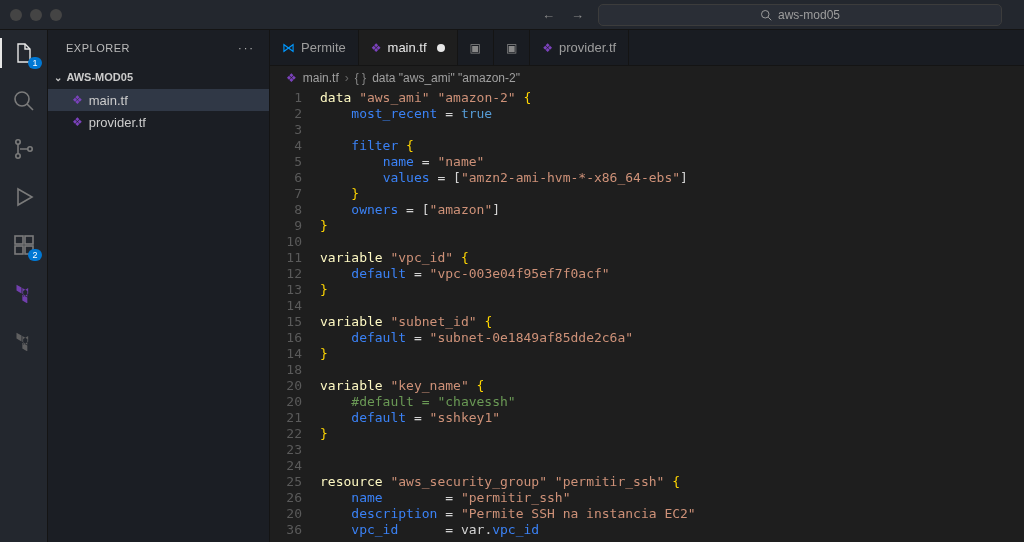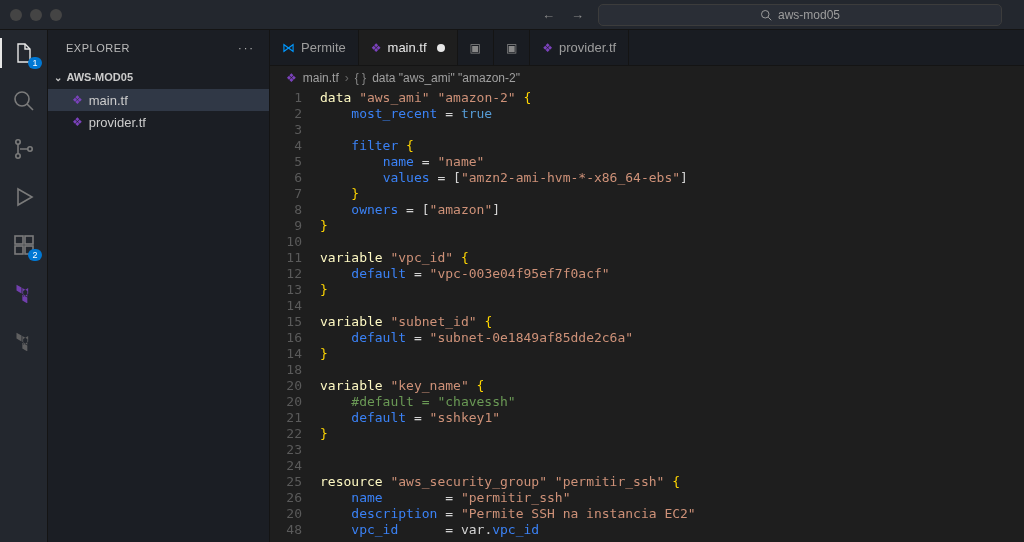--- a/index.html
+++ b/index.html
@@ -226,18 +226,18 @@
           <div>18</div>
           <div>20</div>
           <div>20</div>
           <div>21</div>
           <div>22</div>
           <div>23</div>
           <div>24</div>
           <div>25</div>
           <div>26</div>
           <div>20</div>
-          <div>48</div>
+          <div>36</div>
         </div>
       <div class="lines" id="lines"><div><span class="kw">data</span><span class="punct"> </span><span class="str">"aws_ami"</span><span class="punct"> </span><span class="str">"amazon-2"</span><span class="punct"> </span><span class="brace">{</span></div><div>    <span class="attr">most_recent</span><span class="punct"> </span><span class="eq">=</span><span class="punct"> </span><span class="bool">true</span></div><div>&nbsp;</div><div>    <span class="attr">filter</span><span class="punct"> </span><span class="brace">{</span></div><div>        <span class="attr">name</span><span class="punct"> </span><span class="eq">=</span><span class="punct"> </span><span class="str">"name"</span></div><div>        <span class="attr">values</span><span class="punct"> </span><span class="eq">=</span><span class="punct"> [</span><span class="str">"amzn2-ami-hvm-*-x86_64-ebs"</span><span class="punct">]</span></div><div>    <span class="brace">}</span></div><div>    <span class="attr">owners</span><span class="punct"> </span><span class="eq">=</span><span class="punct"> [</span><span class="str">"amazon"</span><span class="punct">]</span></div><div><span class="brace">}</span></div><div>&nbsp;</div><div><span class="kw">variable</span><span class="punct"> </span><span class="str">"vpc_id"</span><span class="punct"> </span><span class="brace">{</span></div><div>    <span class="attr">default</span><span class="punct"> </span><span class="eq">=</span><span class="punct"> </span><span class="str">"vpc-003e04f95ef7f0acf"</span></div><div><span class="brace">}</span></div><div>&nbsp;</div><div><span class="kw">variable</span><span class="punct"> </span><span class="str">"subnet_id"</span><span class="punct"> </span><span class="brace">{</span></div><div>    <span class="attr">default</span><span class="punct"> </span><span class="eq">=</span><span class="punct"> </span><span class="str">"subnet-0e1849af85dde2c6a"</span></div><div><span class="brace">}</span></div><div>&nbsp;</div><div><span class="kw">variable</span><span class="punct"> </span><span class="str">"key_name"</span><span class="punct"> </span><span class="brace">{</span></div><div>    <span class="cmnt">#default = "chavessh"</span></div><div>    <span class="attr">default</span><span class="punct"> </span><span class="eq">=</span><span class="punct"> </span><span class="str">"sshkey1"</span></div><div><span class="brace">}</span></div><div>&nbsp;</div><div>&nbsp;</div><div><span class="kw">resource</span><span class="punct"> </span><span class="str">"aws_security_group"</span><span class="punct"> </span><span class="str">"permitir_ssh"</span><span class="punct"> </span><span class="brace">{</span></div><div>    <span class="attr">name</span><span class="punct">        </span><span class="eq">=</span><span class="punct"> </span><span class="str">"permitir_ssh"</span></div><div>    <span class="attr">description</span><span class="punct"> </span><span class="eq">=</span><span class="punct"> </span><span class="str">"Permite SSH na instancia EC2"</span></div><div>    <span class="attr">vpc_id</span><span class="punct">      </span><span class="eq">=</span><span class="punct"> var.</span><span class="attr">vpc_id</span></div></div>
     </div>
   </div>
 </div>
 
 </body></html>

